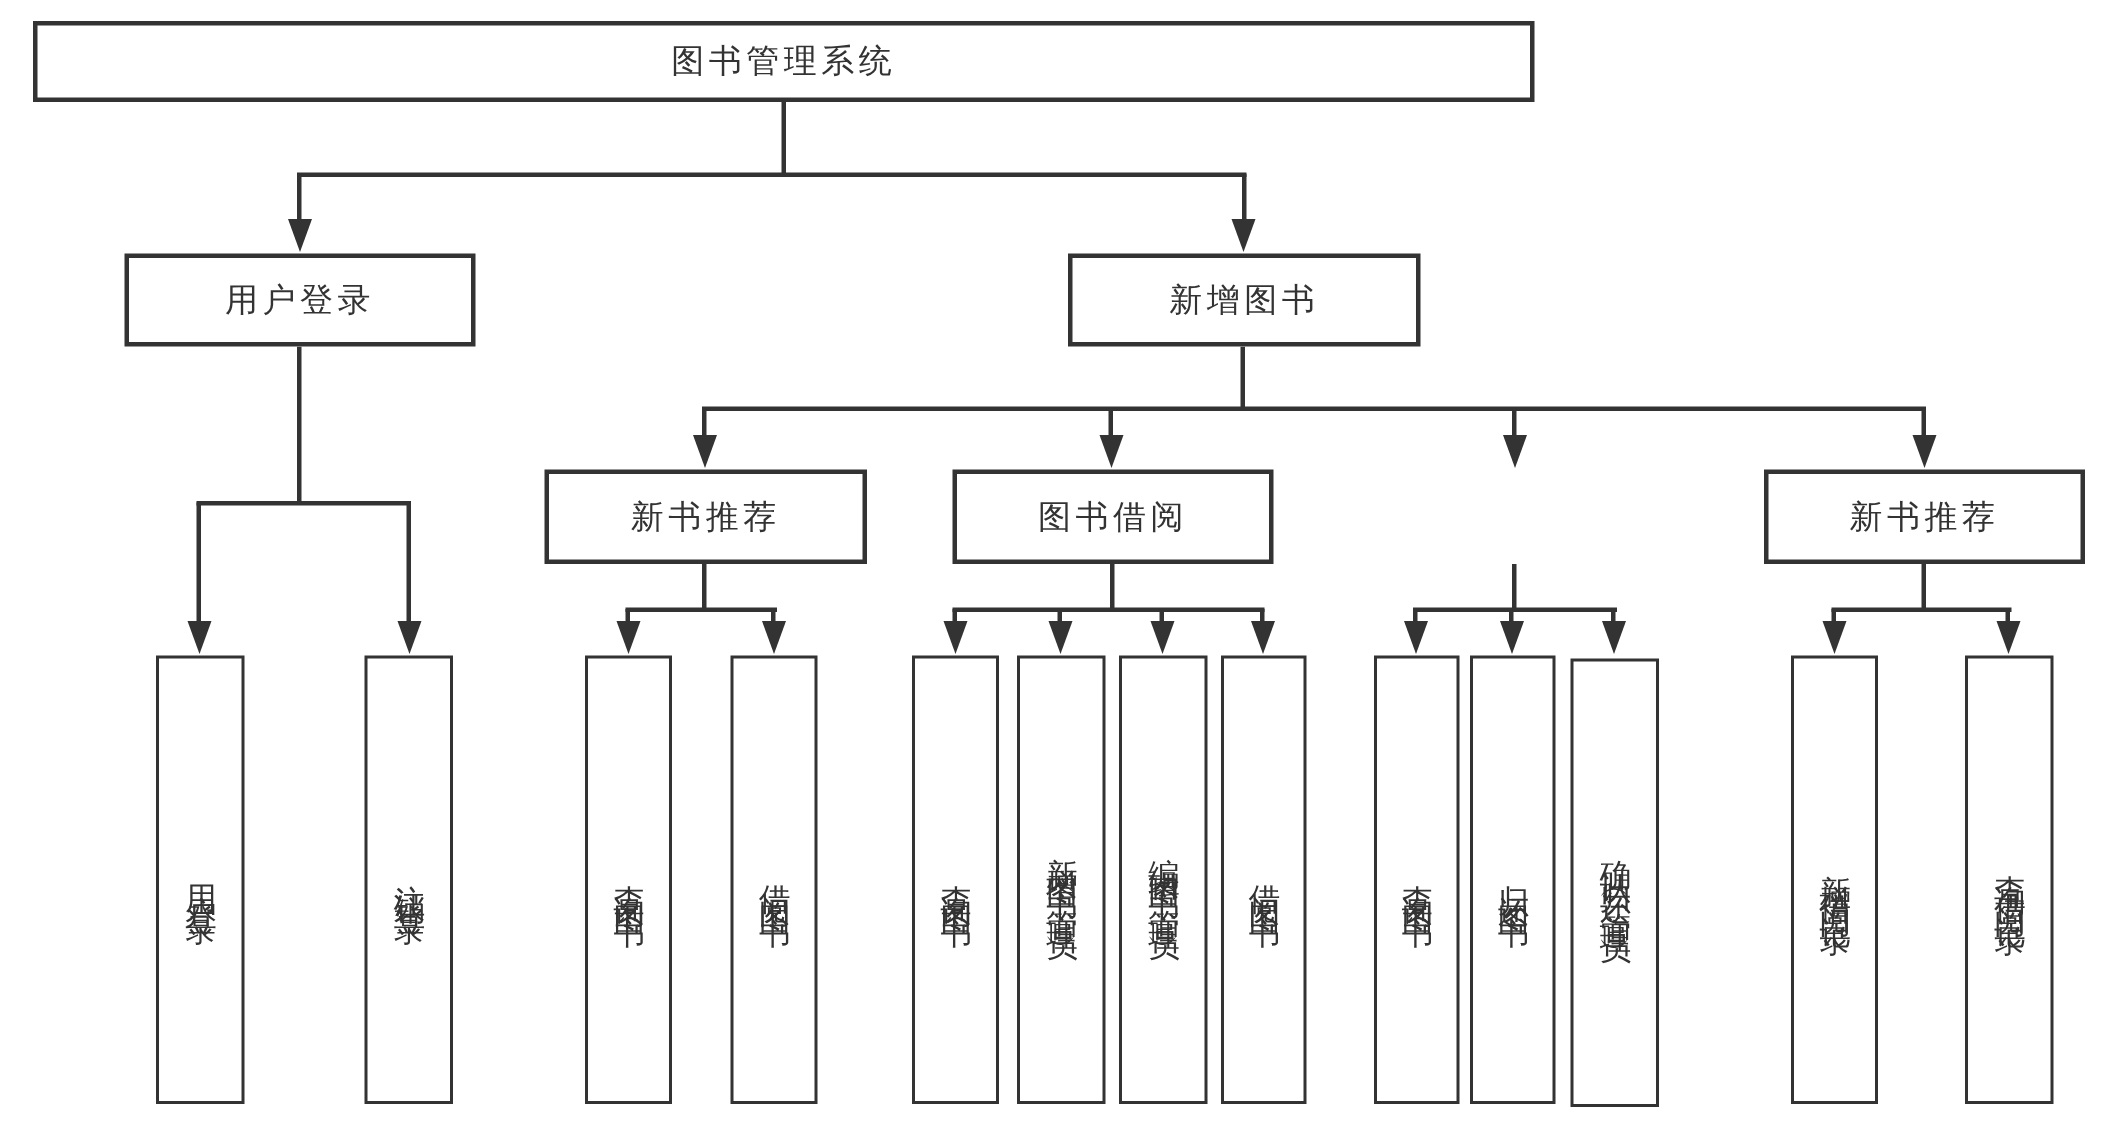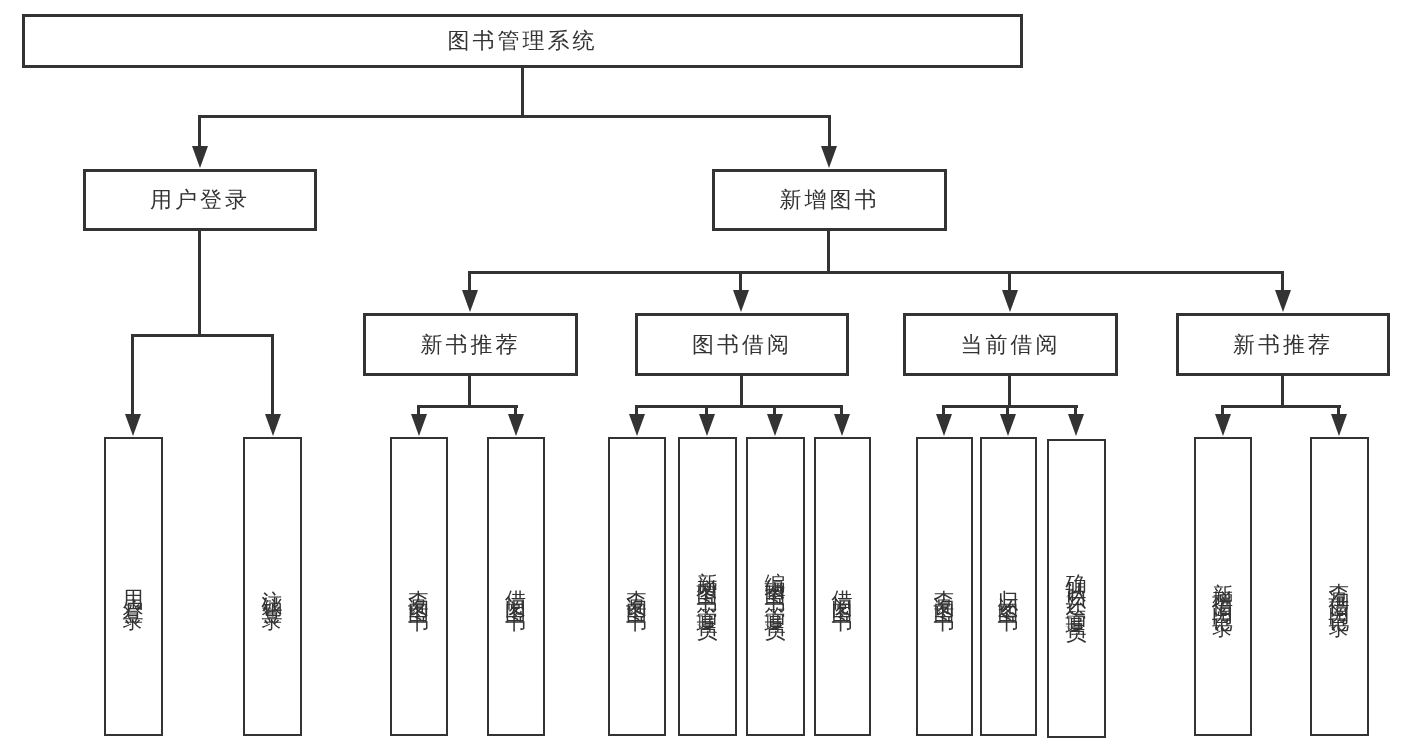--- a/index.html
+++ b/index.html
@@ -138,23 +138,20 @@
   <div class="node hlabel" style="left:712px;top:169px;width:235px;height:62px">
     <span>新增图书</span>
   </div>
 
   <div class="node hlabel" style="left:363px;top:313px;width:215px;height:63px">
     <span>新书推荐</span>
   </div>
   <div class="node hlabel" style="left:635px;top:313px;width:214px;height:63px">
     <span>图书借阅</span>
   </div>
-  <div class="node hlabel" style="left:903px;top:313px;width:215px;height:63px">
-    <span>当前借阅</span>
-  </div>
   <div class="node hlabel" style="left:1176px;top:313px;width:214px;height:63px">
     <span>新书推荐</span>
   </div>
 
   <div class="node leaf" style="left:104px;top:437px;width:59px;height:299px">
     <span class="vtext">用户登录</span>
   </div>
   <div class="node leaf" style="left:243px;top:437px;width:59px;height:299px">
     <span class="vtext">注销登录</span>
   </div>

